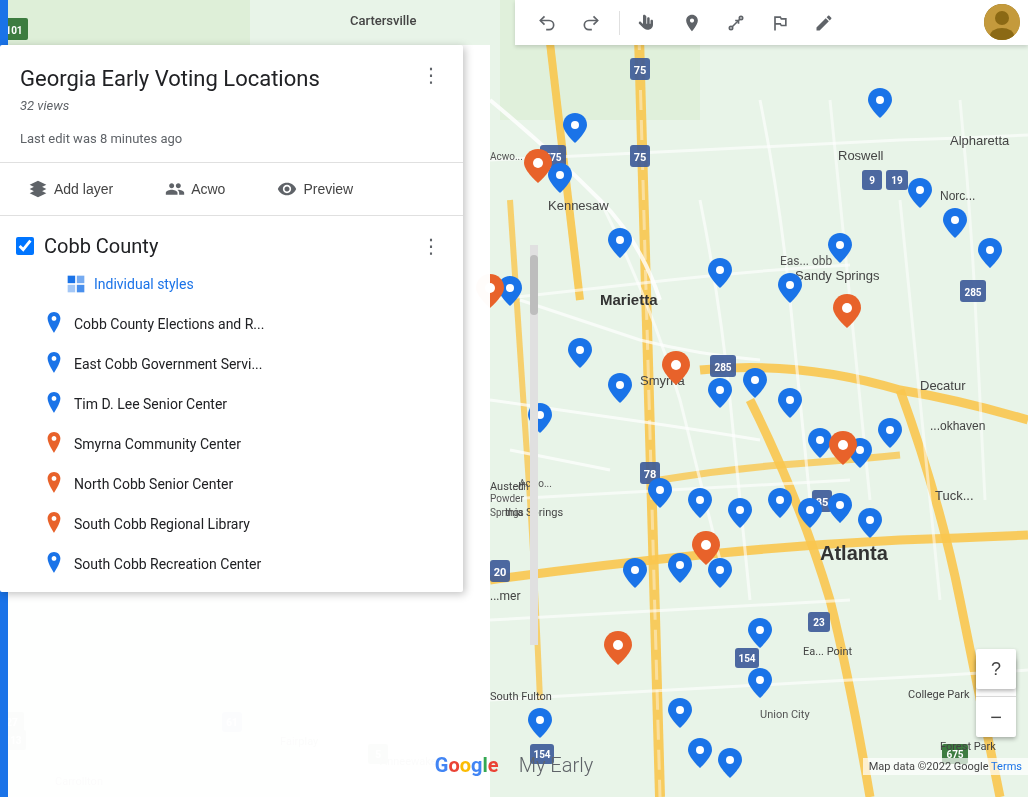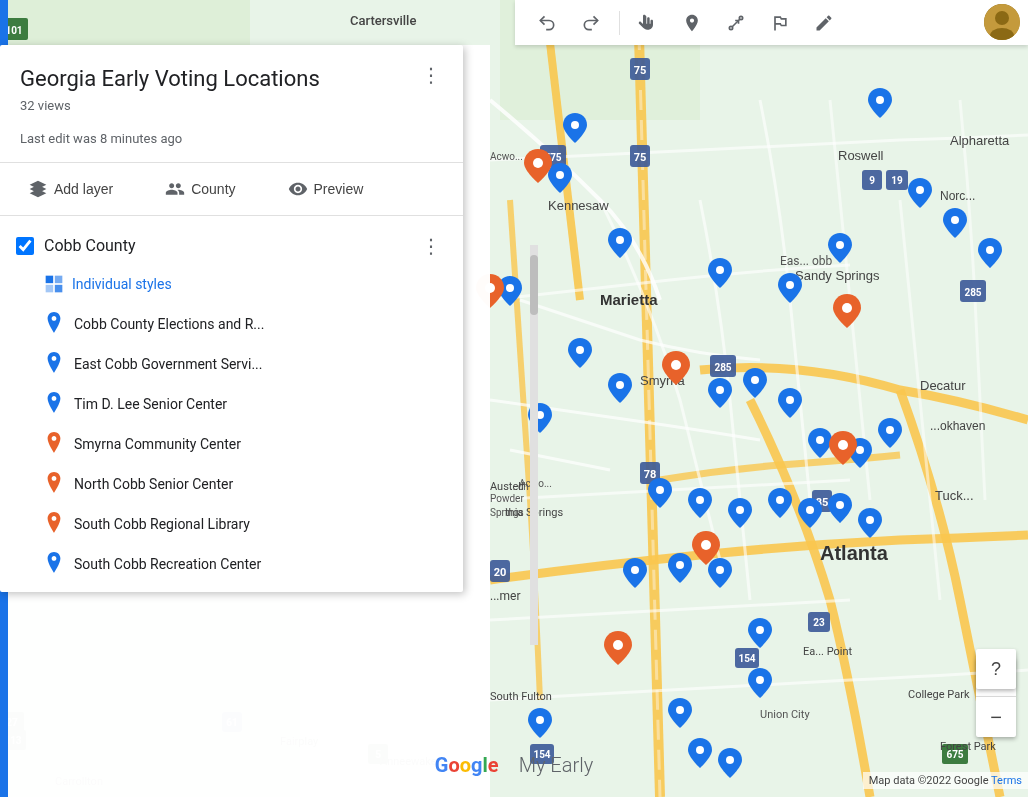--- a/index.html
+++ b/index.html
@@ -40,20 +40,21 @@
       font-size: 22px;
       font-weight: 400;
       color: #202124;
       line-height: 1.3;
     }
 
     #sidebar-views {
       font-size: 13px;
       color: #5f6368;
       margin-top: 4px;
+      font-style: italic;
     }
 
     #sidebar-edit {
       font-size: 13px;
       color: #5f6368;
       margin-top: 18px;
     }
 
     .more-btn {
       position: absolute;
@@ -105,21 +106,21 @@
       padding: 14px 16px 8px 16px;
       gap: 10px;
     }
 
     #layer-checkbox {
       width: 18px; height: 18px;
       cursor: pointer;
     }
 
     #layer-title {
-      font-size: 16px;
+      font-size: 20px;
       color: #202124;
       flex: 1;
     }
 
     #layer-more {
       background: none;
       border: none;
       cursor: pointer;
       color: #5f6368;
       font-size: 20px;
@@ -128,20 +129,21 @@
     }
 
     #individual-styles {
       display: flex;
       align-items: center;
       gap: 8px;
       padding: 4px 16px 10px 44px;
       cursor: pointer;
       color: #1a73e8;
       font-size: 14px;
+      margin-left: 22px;
     }
 
     .location-list {
       list-style: none;
       padding: 0 0 8px 0;
     }
 
     .location-item {
       display: flex;
       align-items: center;
@@ -226,21 +228,21 @@
       color: #444;
       display: flex; align-items: center; justify-content: center;
       box-shadow: 0 2px 4px rgba(0,0,0,0.3);
       border-radius: 2px;
       z-index: 10;
     }
 
     
     #map-attribution {
       position: absolute;
-      bottom: 8px;
+      bottom: 22px;
       right: 0;
       font-size: 11px;
       color: #444;
       background: rgba(255,255,255,0.7);
       padding: 2px 6px;
       z-index: 10;
       margin-top: 40px;
     }
 
     #map-attribution a {
@@ -714,21 +716,21 @@
         </svg>
       </span>
       <span>Add layer</span>
     </button>
     <button class="toolbar-btn">
       <span class="toolbar-icon">
         <svg width="20" height="20" viewBox="0 0 24 24" fill="#5f6368">
           <path d="M16 11c1.66 0 2.99-1.34 2.99-3S17.66 5 16 5c-1.66 0-3 1.34-3 3s1.34 3 3 3zm-8 0c1.66 0 2.99-1.34 2.99-3S9.66 5 8 5C6.34 5 5 6.34 5 8s1.34 3 3 3zm0 2c-2.33 0-7 1.17-7 3.5V19h14v-2.5c0-2.33-4.67-3.5-7-3.5zm8 0c-.29 0-.62.02-.97.05 1.16.84 1.97 1.97 1.97 3.45V19h6v-2.5c0-2.33-4.67-3.5-7-3.5z"></path>
         </svg>
       </span>
-      <span>County</span>
+      <span>Acwo</span>
     </button>
     <button class="toolbar-btn">
       <span class="toolbar-icon">
         <svg width="20" height="20" viewBox="0 0 24 24" fill="#5f6368">
           <path d="M12 4.5C7 4.5 2.73 7.61 1 12c1.73 4.39 6 7.5 11 7.5s9.27-3.11 11-7.5c-1.73-4.39-6-7.5-11-7.5zM12 17c-2.76 0-5-2.24-5-5s2.24-5 5-5 5 2.24 5 5-2.24 5-5 5zm0-8c-1.66 0-3 1.34-3 3s1.34 3 3 3 3-1.34 3-3-1.34-3-3-3z"></path>
         </svg>
       </span>
       <span>Preview</span>
     </button>
   </div>

